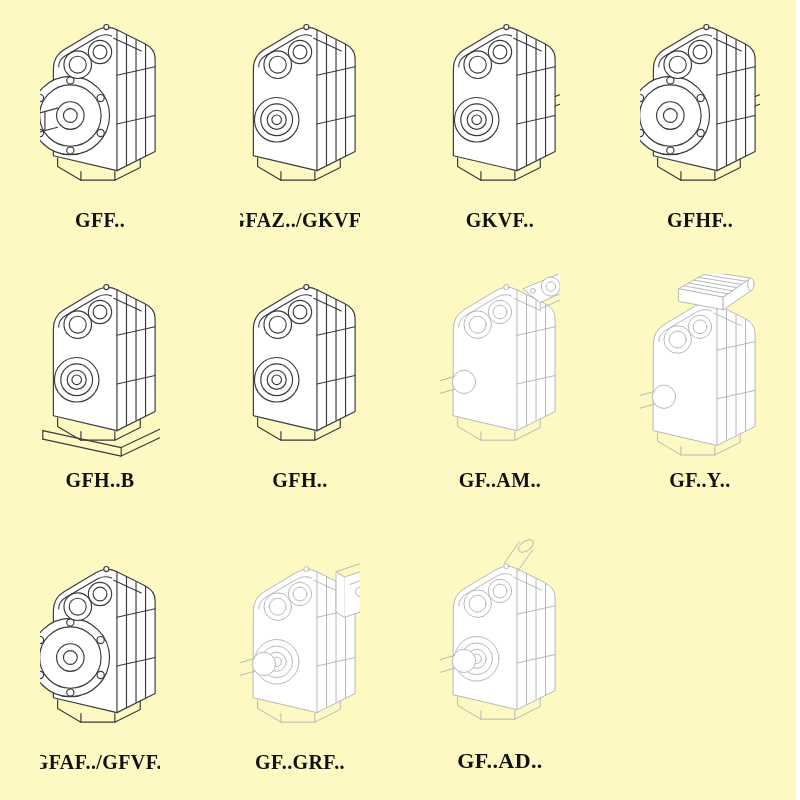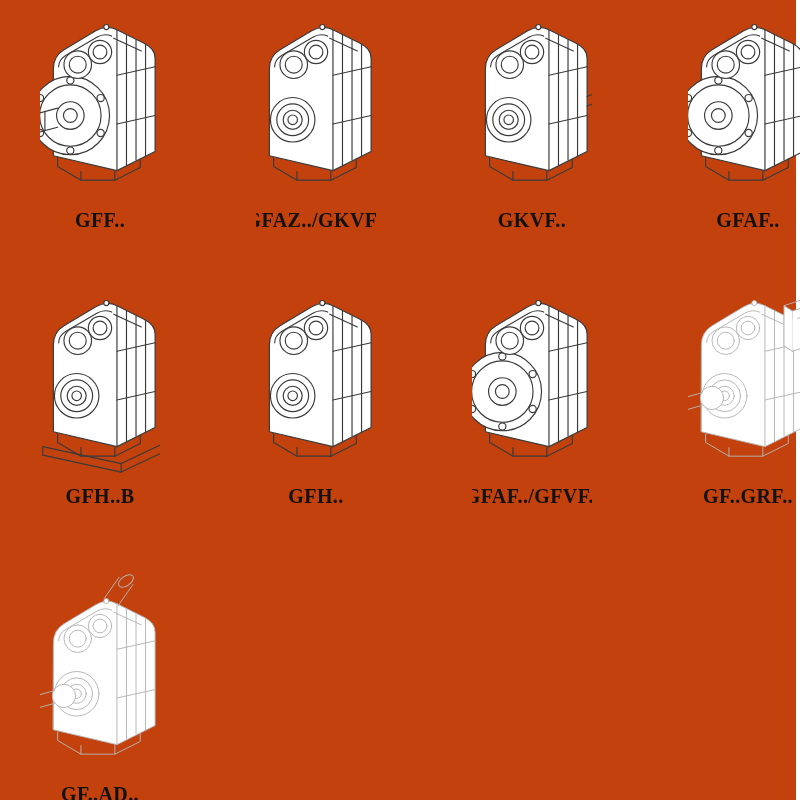--- a/index.html
+++ b/index.html
@@ -1,22 +1,21 @@
 <!DOCTYPE html>
 <html><head>
 <meta charset="utf-8">
 <style>
   html,body{margin:0;padding:0;background:#ffffff;}
   .catalog{
-    width:796px;height:800px;background:#c2410c;
+    width:796px;height:800px;background:#fef9c3;
     display:grid;
     grid-template-columns:repeat(4,200px);
     grid-template-rows:258px 260px 282px;
     font-family:"Liberation Serif",serif;
-    gap:16px;
   }
   .cell{
     display:flex;flex-direction:column;align-items:center;justify-content:flex-end;
     padding:4px 0 10px;box-sizing:border-box;overflow:hidden;
   }
   .cell svg.draw{width:178px;height:auto;flex:0 0 auto;}
   .label{
     font-weight:700;font-size:20px;color:#111;letter-spacing:.4px;
     margin-top:2px;text-align:center;white-space:nowrap;
   }
@@ -157,21 +156,21 @@
     <figcaption class="label">GKVF..</figcaption>
   </figure>
 
   <figure class="cell">
     <svg class="draw solid" viewBox="0 0 168 196">
       <use href="#g-body"></use>
         <use href="#g-flange"></use>
         <use href="#g-bores"></use>
         <use href="#g-rshaft"></use>
     </svg>
-    <figcaption class="label">GFAF..</figcaption>
+    <figcaption class="label">GFHF..</figcaption>
   </figure>
 
   <figure class="cell">
     <svg class="draw solid" viewBox="0 0 168 196">
       <use href="#g-body"></use>
         <use href="#g-bores"></use>
         <use href="#g-hollow"></use>
         <use href="#g-baseplate"></use>
     </svg>
     <figcaption class="label">GFH..B</figcaption>
@@ -179,21 +178,41 @@
 
   <figure class="cell">
     <svg class="draw solid" viewBox="0 0 168 196">
       <use href="#g-body"></use>
         <use href="#g-bores"></use>
         <use href="#g-hollow"></use>
     </svg>
     <figcaption class="label">GFH..</figcaption>
   </figure>
 
-
+  <figure class="cell">
+    <svg class="draw light" viewBox="0 0 168 196">
+      <use href="#g-body"></use>
+        <use href="#g-bores"></use>
+        <use href="#g-amflange"></use>
+        <use href="#g-stub"></use>
+    </svg>
+    <figcaption class="label">GF..AM..</figcaption>
+  </figure>
+
+  <figure class="cell">
+    <svg class="draw light" viewBox="0 0 168 196">
+      <g transform="translate(0,14)">
+        <use href="#g-body"></use>
+          <use href="#g-bores"></use>
+          <use href="#g-stub"></use>
+      </g>
+      <use href="#g-motor"></use>
+    </svg>
+    <figcaption class="label">GF..Y..</figcaption>
+  </figure>
 
   <figure class="cell">
     <svg class="draw solid" viewBox="0 0 168 196">
       <use href="#g-body"></use>
         <use href="#g-flange"></use>
         <use href="#g-bores"></use>
     </svg>
     <figcaption class="label">GFAF../GFVF..</figcaption>
   </figure>
 

